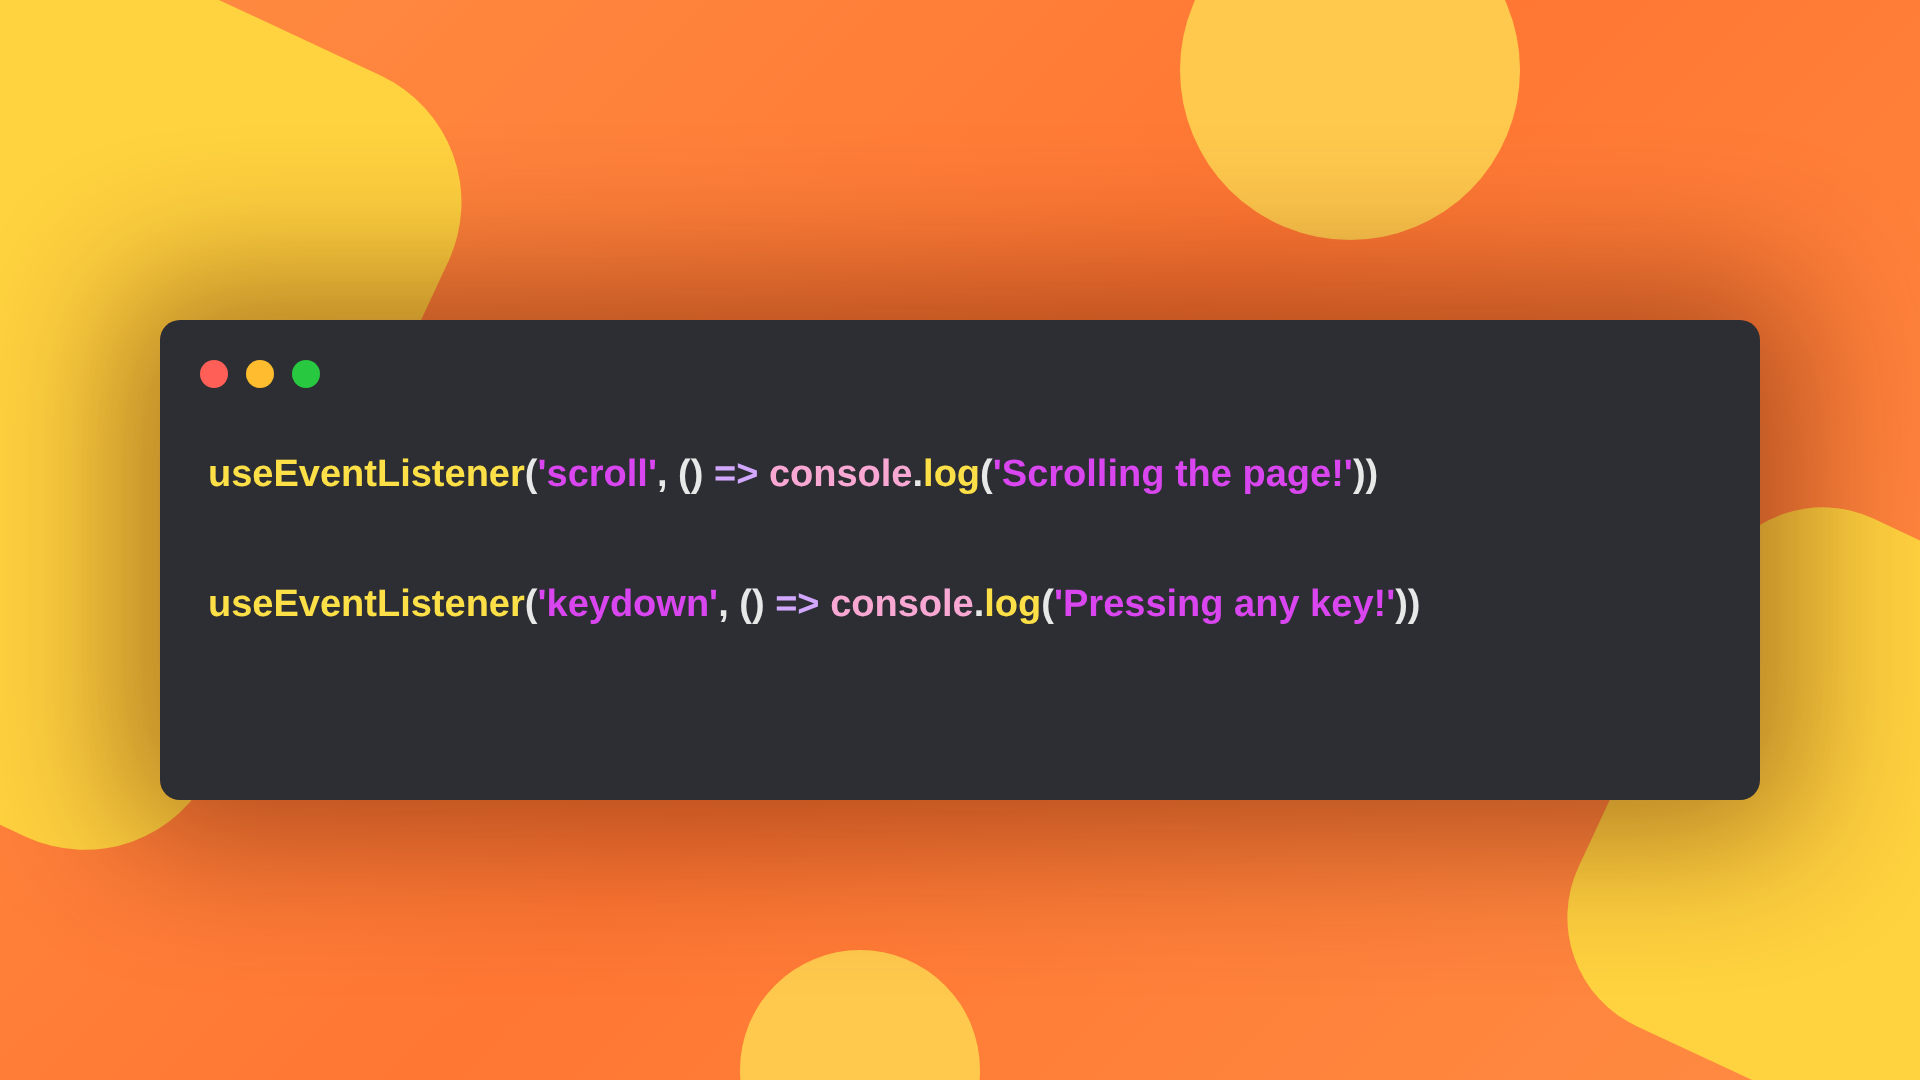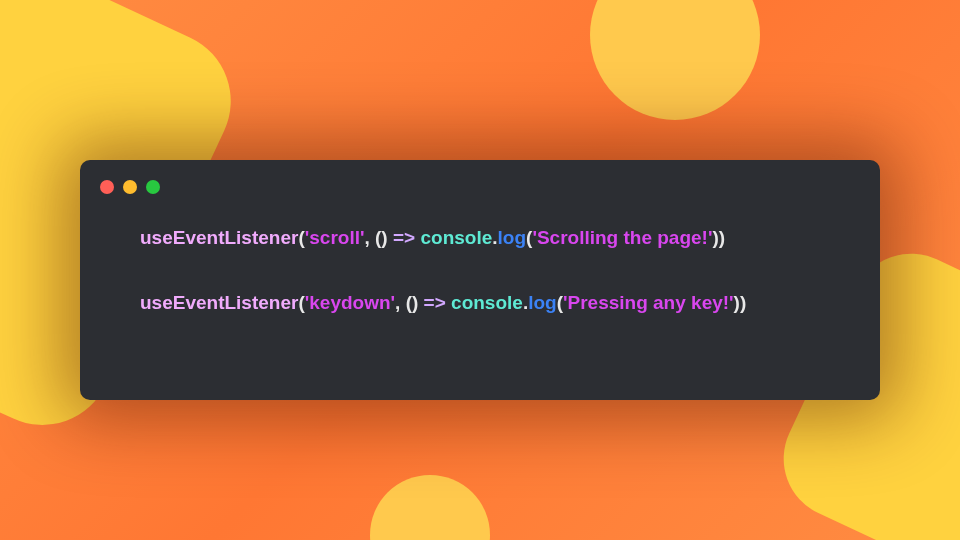--- a/index.html
+++ b/index.html
@@ -96,26 +96,26 @@
       font-size: 19px;
       line-height: 1.5;
       font-weight: 600;
     }
 
     .code-line {
       white-space: nowrap;
       margin-bottom: 36px;
     }
 
-    .tok-fn { color: #f0abfc; margin-left: 36px; }
+    .tok-fn { color: #fde047; }
     .tok-punc { color: #E8E8E8; }
     .tok-str { color: #d946ef; }
     .tok-key { color: #D2A8FF; }
-    .tok-obj { color: #5eead4; }
-    .tok-method { color: #3b82f6; }
+    .tok-obj { color: #f9a8d4; }
+    .tok-method { color: #fde047; }
   </style>
 </head>
 <body>
 
 <div class="bg-shapes">
   <div class="blob-left"></div>
   <div class="blob-right"></div>
   <div class="circle-top"></div>
   <div class="circle-bottom"></div>
 </div>

